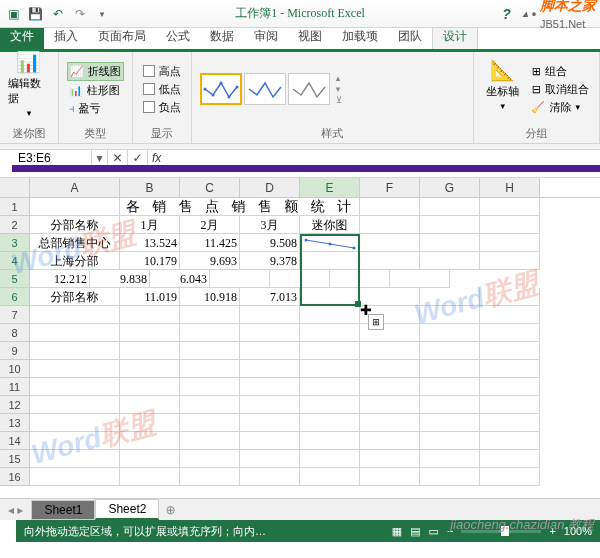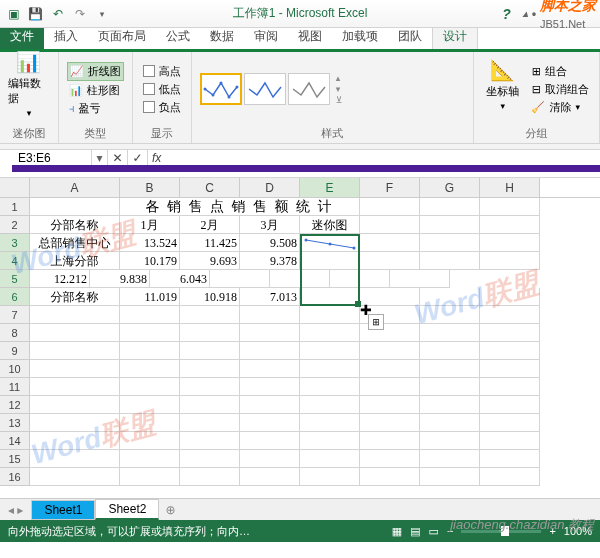--- a/index.html
+++ b/index.html
@@ -1,21 +1,21 @@
 <!DOCTYPE html>
 <html><head>
   <meta charset="utf-8">
   <style>
     * { margin: 0; padding: 0; box-sizing: border-box; font-family: "Microsoft YaHei", "SimSun", sans-serif; }
     body { width: 600px; height: 558px; background: #fff; font-size: 12px; overflow: hidden; position: relative; }
     
     .titlebar { height: 28px; background: linear-gradient(#fff, #f5f5f5); display: flex; align-items: center; border-bottom: 1px solid #d4d4d4; position: relative; }
     .qat { display: flex; align-items: center; gap: 2px; padding: 0 4px; }
     .qat .icon-btn { width: 20px; height: 20px; display: flex; align-items: center; justify-content: center; }
-    .title-center { position: absolute; left: 50%; transform: translateX(-50%); color: #217346; font-size: 12px; }
+    .title-center { position: absolute; left: 50%; transform: translateX(-50%); color: #217346; font-size: 12px; font-family: Liberation Serif, serif; }
     .title-right { position: absolute; right: 4px; display: flex; align-items: center; gap: 4px; color: #ff6600; font-size: 14px; font-weight: bold; font-style: italic; }
     .title-right .sub { color: #666; font-size: 11px; font-style: normal; font-weight: normal; }
     .help-icon { color: #217346; margin-right: 8px; }
     
     .tabs { height: 24px; display: flex; align-items: flex-end; background: #fff; border-bottom: 3px solid #15803d; }
     .tab { padding: 4px 10px; font-size: 12px; color: #444; cursor: pointer; }
     .tab.file { background: #217346; color: #fff; }
     .tab.active { background: #f3f3f3; border-top: 1px solid #d4d4d4; border-left: 1px solid #d4d4d4; border-right: 1px solid #d4d4d4; color: #217346; }
     
     .ribbon { height: 92px; background: #f3f3f3; border-bottom: 1px solid #d4d4d4; display: flex; }
@@ -47,34 +47,34 @@
     .corner { width: 30px; border-right: 1px solid #ccc; background: #eee; }
     .col-h { width: 60px; text-align: center; background: #eee; border-right: 1px solid #ccc; font-size: 12px; line-height: 20px; color: #444; }
     .col-h.sel { background: #d4e8d4; color: #217346; }
     .rows { overflow: hidden; }
     .row { display: flex; height: 18px; }
     .row-h { width: 30px; text-align: center; background: #eee; border-right: 1px solid #ccc; border-bottom: 1px solid #ccc; font-size: 11px; line-height: 18px; color: #444; }
     .row-h.sel { background: #d4e8d4; color: #217346; }
     .cell { width: 60px; border-right: 1px solid #d4d4d4; border-bottom: 1px solid #d4d4d4; font-size: 12px; line-height: 18px; padding: 0 2px; text-align: right; font-family: "SimSun"; }
     .cell.ct { text-align: center; }
     .cell.wide { width: 90px; }
-    .title-row .cell { font-family: Liberation Serif, serif; font-size: 14px; letter-spacing: 2px; }
+    .title-row .cell { font-family: Liberation Mono, monospace; font-size: 14px; letter-spacing: 2px; }
     
     .selection { position: absolute; border: 2px solid #217346; pointer-events: none; }
     .fill-handle { position: absolute; width: 6px; height: 6px; background: #217346; right: -3px; bottom: -3px; cursor: crosshair; }
     .fill-cursor { position: absolute; font-size: 14px; color: #000; }
     .sparkline-cell { position: absolute; }
     
     .sheet-tabs { height: 22px; display: flex; align-items: center; border-top: 1px solid #ccc; background: #f0f0f0; }
     .sheet-nav { display: flex; gap: 4px; padding: 0 8px; color: #888; }
-    .sheet-tab { padding: 2px 12px; border: 1px solid #ccc; background: #0ea5e9; font-size: 12px; }
+    .sheet-tab { padding: 2px 12px; border: 1px solid #ccc; background: #737373; font-size: 12px; }
     .sheet-tab.active { background: #fff; border-bottom: 2px solid #217346; }
     .sheet-add { padding: 0 6px; color: #888; }
     
-    .statusbar { height: 22px; background: #217346; color: #fff; display: flex; align-items: center; justify-content: space-between; padding: 0 8px; font-size: 11px; }
+    .statusbar { height: 22px; background: #217346; color: #fff; display: flex; align-items: center; justify-content: space-between; padding: 0 8px; font-size: 11px; margin-left: 16px; }
     .status-right { display: flex; align-items: center; gap: 8px; }
     .zoom-slider { width: 80px; height: 3px; background: #4a9470; position: relative; }
     .zoom-slider::after { content: ""; position: absolute; width: 8px; height: 10px; background: #fff; left: 50%; top: -4px; }
     
     .watermark { position: absolute; font-size: 28px; font-style: italic; font-weight: bold; opacity: 0.25; pointer-events: none; transform: rotate(-15deg); }
     .wm1 { top: 230px; left: 10px; color: #4080e0; }
     .wm2 { top: 280px; right: 60px; color: #4080e0; }
     .wm3 { top: 420px; left: 30px; color: #4080e0; }
     .wm-word { color: #4080e0; } .wm-lian { color: #e05030; }
     .wm-bottom { position: absolute; right: 6px; bottom: 24px; font-size: 13px; color: #999; font-style: italic; }

